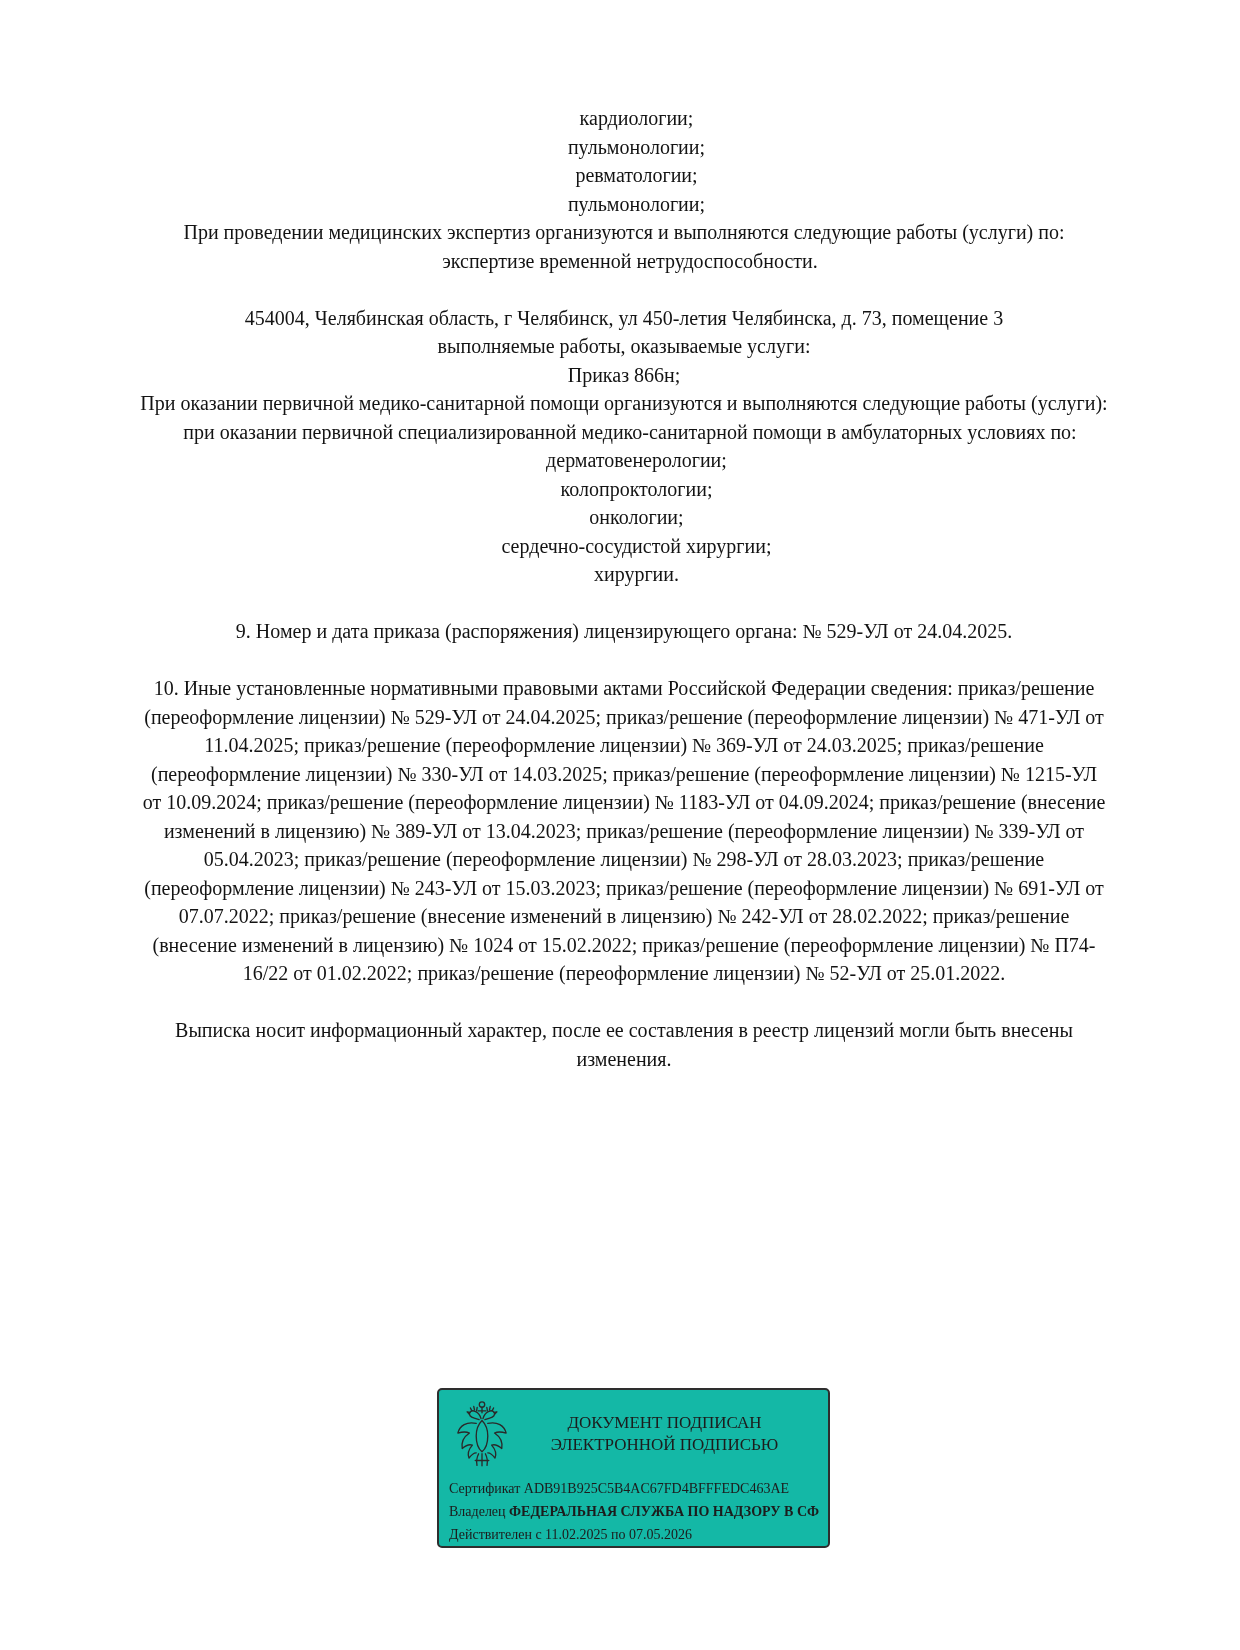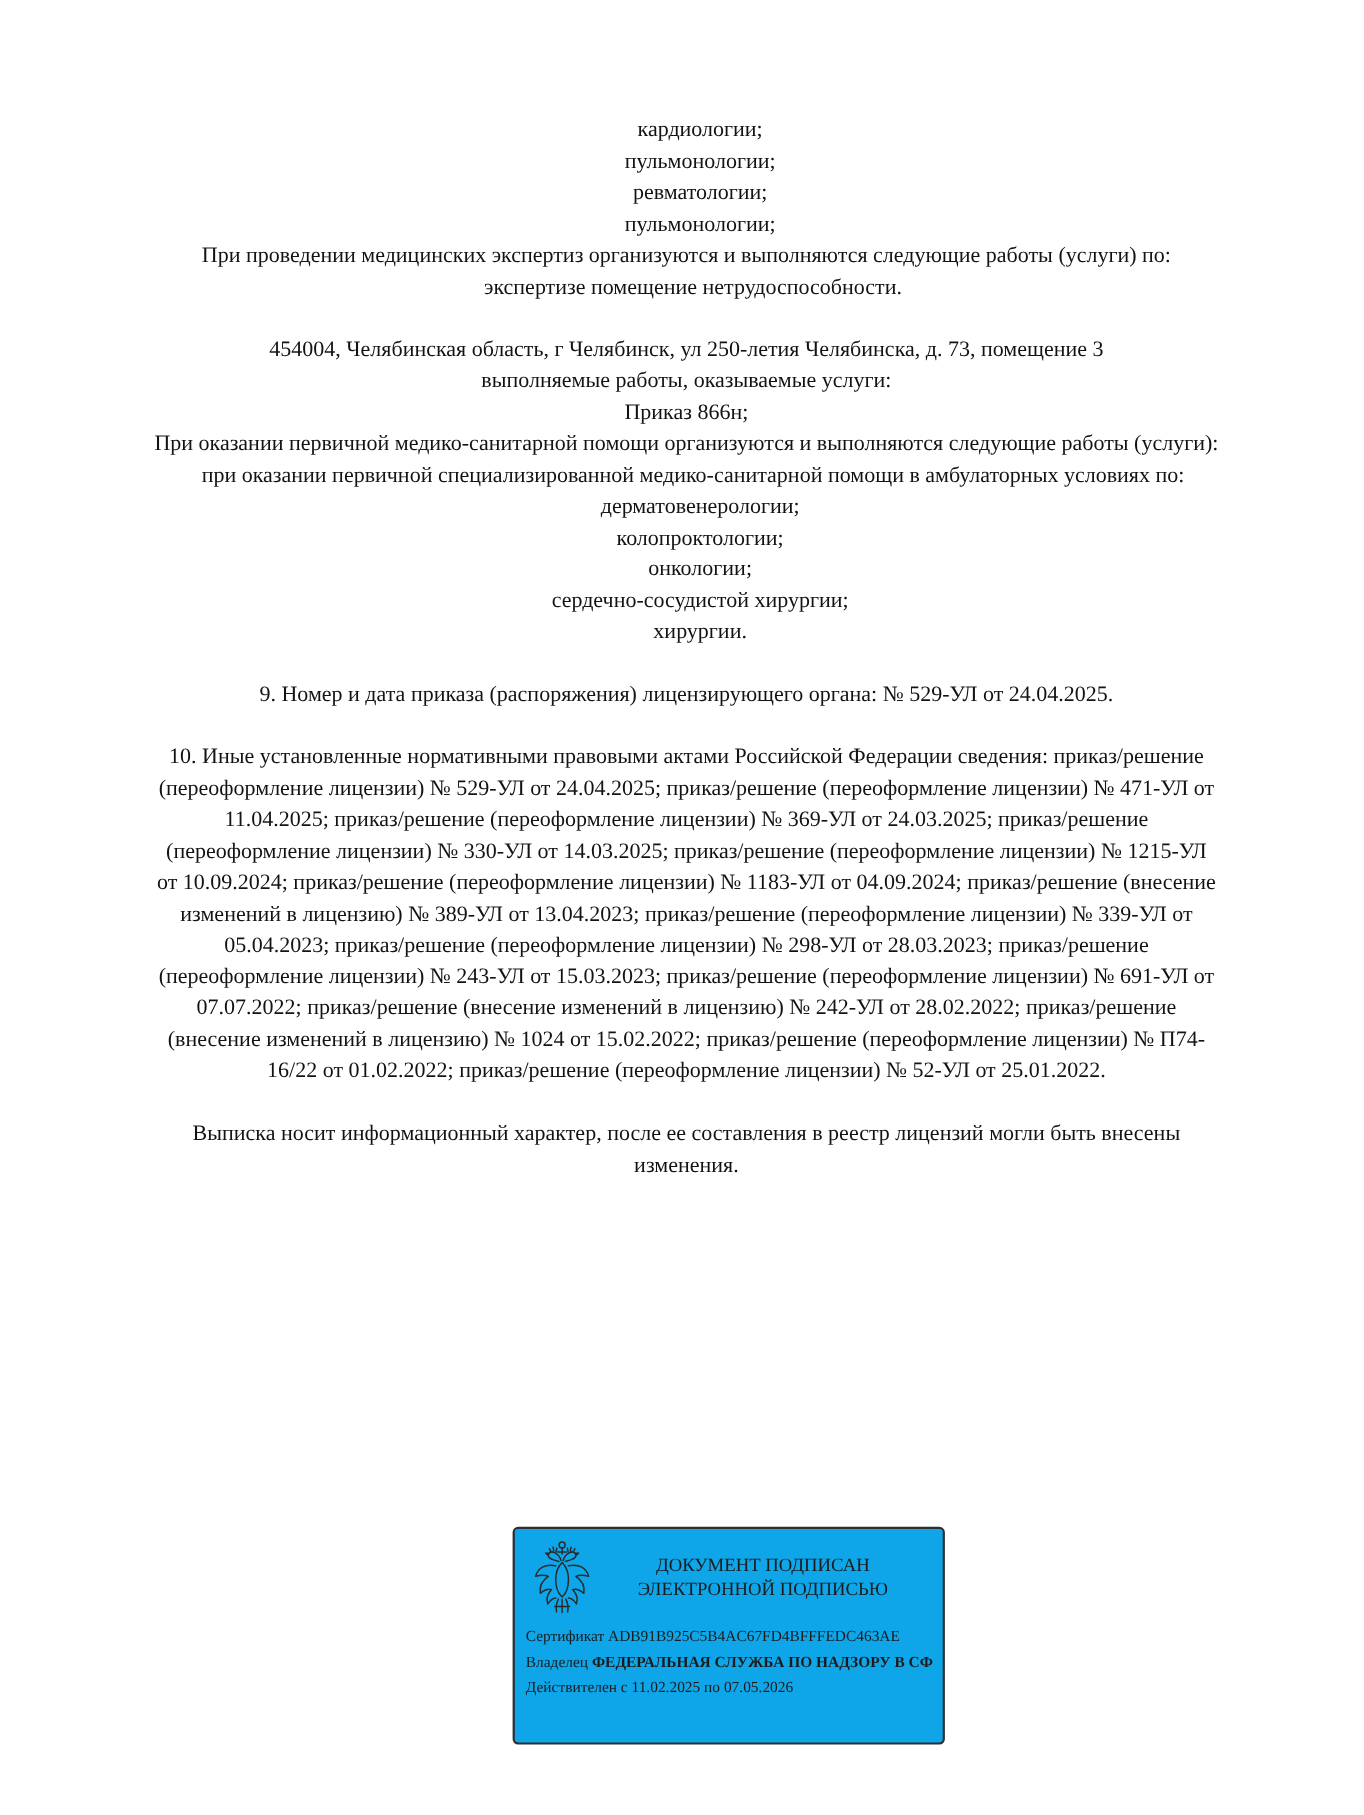--- a/index.html
+++ b/index.html
@@ -23,27 +23,26 @@
   .line { margin: 0; text-indent: 0; text-align: center; }
   .ind1 { text-indent: 12px; }
   .ind2 { text-indent: 25px; }
   .spacer { height: 28.5px; }
 
   .stamp {
     position: absolute;
     left: 437px;
     top: 1388px;
     width: 393px;
-    height: 198px;
+    height: 160px;
     box-sizing: border-box;
     border: 2px solid #2e2e2e;
     border-radius: 5px;
-    background: #0ea5e9;
+    background: #14b8a6;
     overflow: hidden;
-    margin-left: 29px;
   }
   .stamp-top {
     display: flex;
     align-items: center;
     height: 82px;
     padding: 6px 10px 0 14px;
     box-sizing: border-box;
   }
   .eagle {
     flex: 0 0 auto;
@@ -71,23 +70,23 @@
 </style>
 </head>
 <body>
 
 <div class="text-block">
   <div class="line ind2">кардиологии;</div>
   <div class="line ind2">пульмонологии;</div>
   <div class="line ind2">ревматологии;</div>
   <div class="line ind2">пульмонологии;</div>
   <div class="line">При проведении медицинских экспертиз организуются и выполняются следующие работы (услуги) по:</div>
-  <div class="line ind1">экспертизе помещение нетрудоспособности.</div>
+  <div class="line ind1">экспертизе временной нетрудоспособности.</div>
   <div class="spacer"></div>
-  <div class="line">454004, Челябинская область, г Челябинск, ул 250-летия Челябинска, д. 73, помещение 3</div>
+  <div class="line">454004, Челябинская область, г Челябинск, ул 450-летия Челябинска, д. 73, помещение 3</div>
   <div class="line">выполняемые работы, оказываемые услуги:</div>
   <div class="line">Приказ 866н;</div>
   <div class="line">При оказании первичной медико-санитарной помощи организуются и выполняются следующие работы (услуги):</div>
   <div class="line ind1">при оказании первичной специализированной медико-санитарной помощи в амбулаторных условиях по:</div>
   <div class="line ind2">дерматовенерологии;</div>
   <div class="line ind2">колопроктологии;</div>
   <div class="line ind2">онкологии;</div>
   <div class="line ind2">сердечно-сосудистой хирургии;</div>
   <div class="line ind2">хирургии.</div>
   <div class="spacer"></div>

